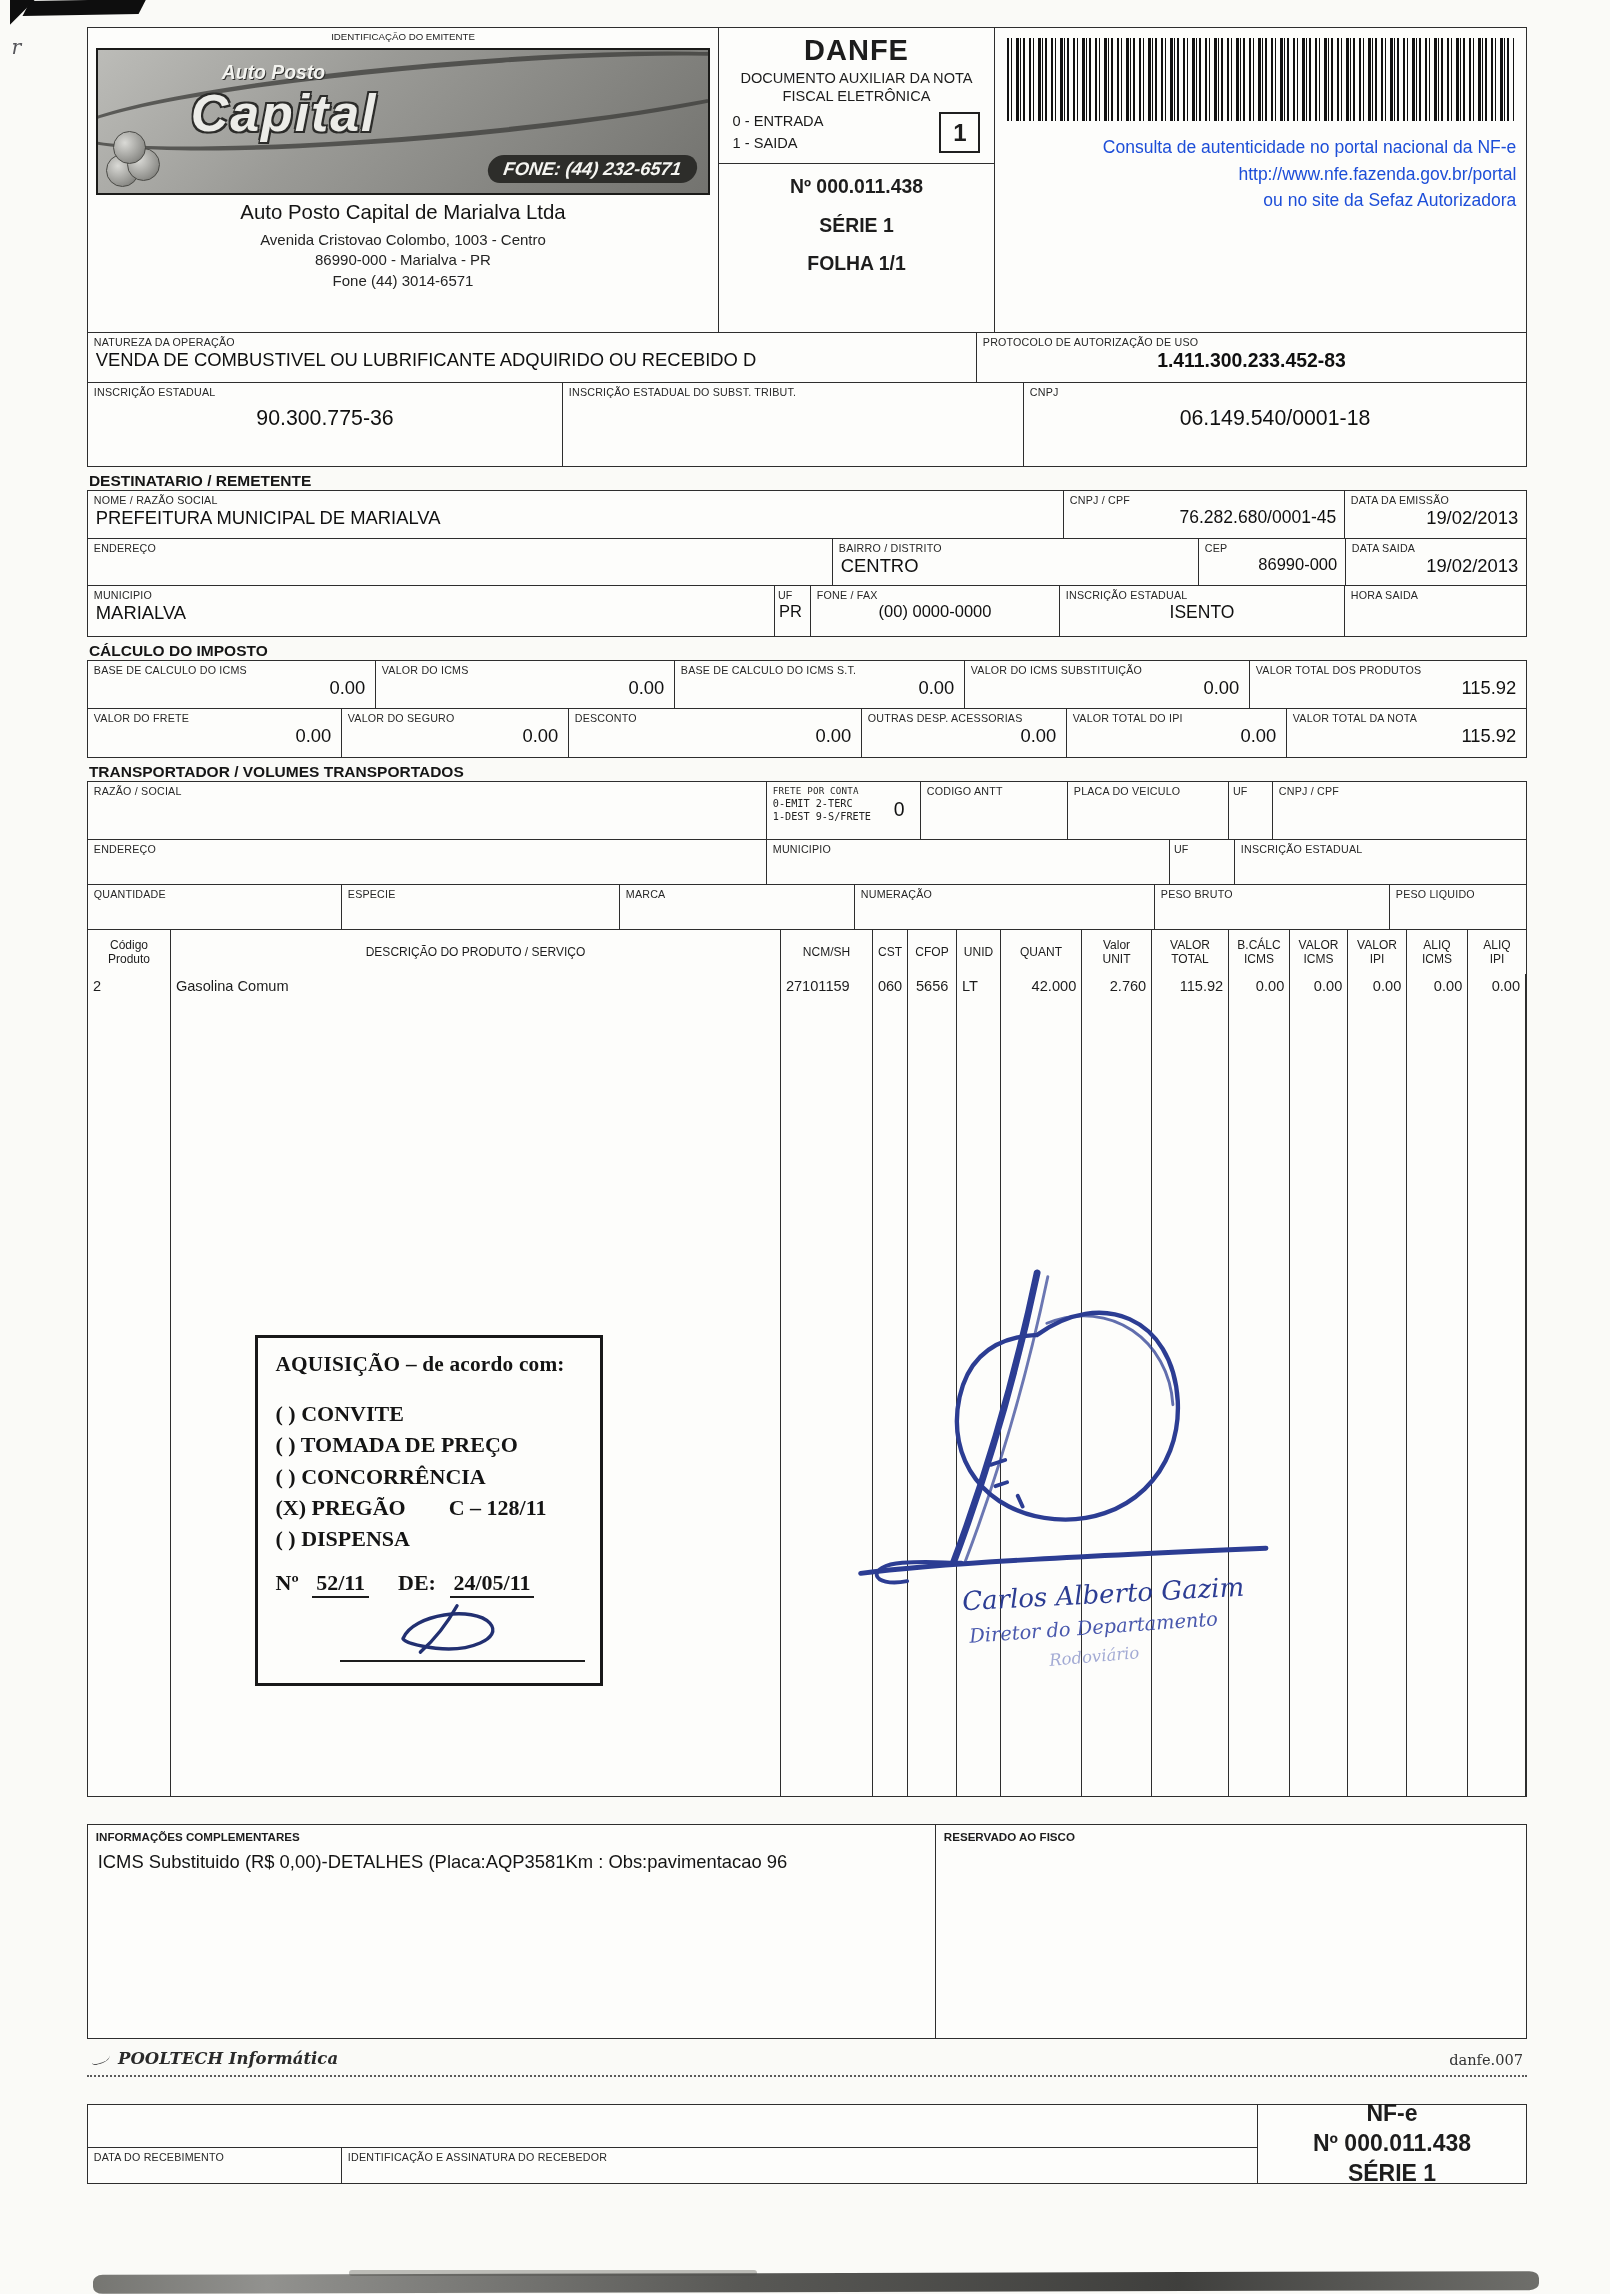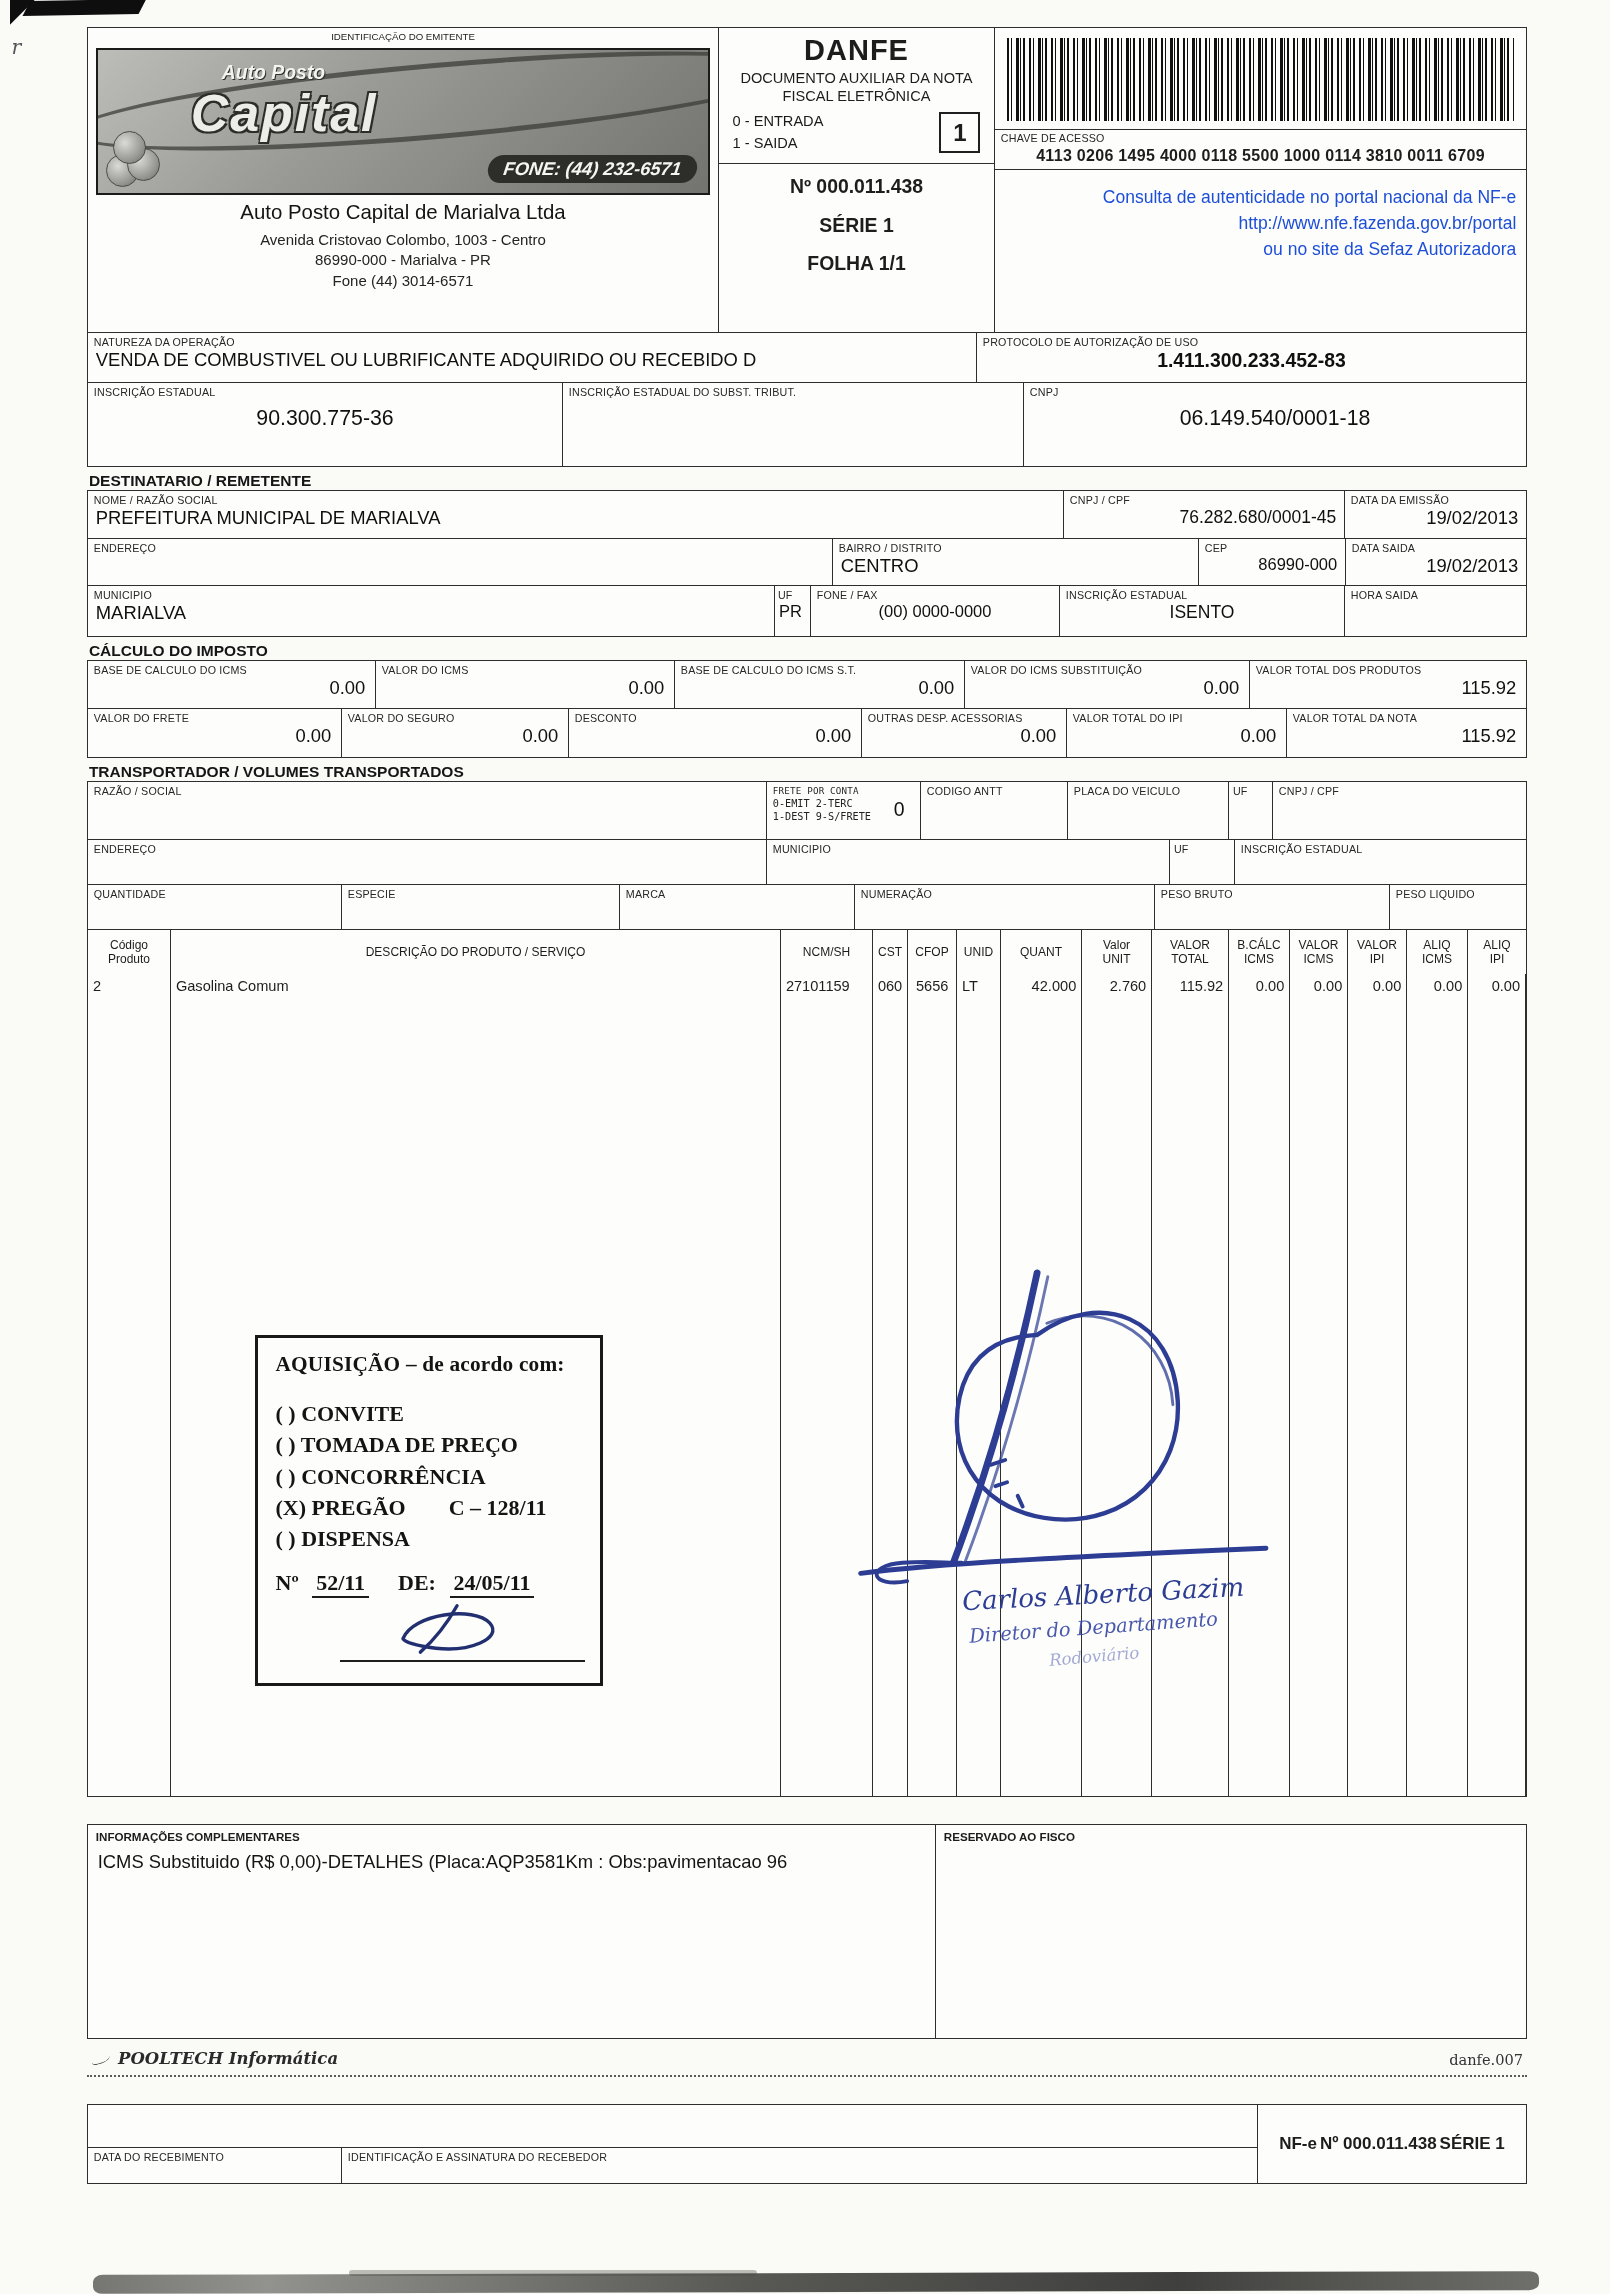--- a/index.html
+++ b/index.html
@@ -91,21 +91,21 @@
   .foot-left{font-family:"DejaVu Serif",serif;font-style:italic;font-weight:bold;font-size:16.5px;color:#2a2a2a;display:flex;align-items:center;gap:7.8px}
   .flourish{display:inline-block;width:19.4px;height:9.7px;border-bottom:1.9px solid #555;border-radius:0 0 70% 30%;transform:rotate(-12deg)}
   .foot-right{font-family:"DejaVu Serif",serif;font-size:14.6px;color:#333}
   .dotted{border-top:2.9px dotted #5a5a5a;margin-top:4.9px}
 
   
   .stub{display:flex;height:80px;margin-top:27px;border:1.9px solid #2e2e2e;background:#fdfdfb}
   .stub-left{flex:1;display:flex;flex-direction:column;border-right:1.9px solid #2e2e2e}
   .stub-top{height:43px;border-bottom:1.9px solid #2e2e2e}
   .stub-bot{display:flex;flex:1}
-  .stub-nfe{width:268px;display:flex;flex-direction:row;align-items:center;justify-content:center;gap:2.9px;font-weight:bold;font-size:17px;text-align:center}
+  .stub-nfe{width:268px;display:flex;flex-direction:column;align-items:center;justify-content:center;gap:2.9px;font-weight:bold;font-size:23px;text-align:center}
 
   
   .corner-mark{position:absolute;left:27px;top:0;width:115px;height:14.6px;background:#0e0e0e;transform:skewX(-28deg) rotate(-1deg)}
   .corner-mark2{position:absolute;left:9.7px;top:0;width:25px;height:25px;background:#0e0e0e;clip-path:polygon(0 0,100% 0,0 100%)}
   .pen-mark{position:absolute;left:11.6px;top:35px;font-family:"DejaVu Serif",serif;font-style:italic;font-size:20.4px;color:#55555a}
   .bottom-smudge{position:absolute;left:93px;right:72px;bottom:2.9px;height:19.4px;border-radius:9.7px/6.8px;background:linear-gradient(90deg,#6a6a66,#39393696 12%,#4a4a47 45%,#2f2f2d 75%,#63635f);transform:rotate(-.15deg);opacity:.92}
   .bottom-smudge2{position:absolute;left:349px;bottom:19.4px;width:408px;height:5.8px;background:#7d7d78;opacity:.5;border-radius:3.9px}
 </style>
 </head>
 <body>
@@ -148,24 +148,20 @@
           <div class="tipo-box">1</div>
         </div>
         <div class="danfe-rule"></div>
         <div class="danfe-num">Nº 000.011.438</div>
         <div class="danfe-serie">SÉRIE 1</div>
         <div class="danfe-folha">FOLHA 1/1</div>
       </div>
 
       <div class="hcol col-key">
         <div class="barcode"></div>
-        <div class="chave-box">
-          <div class="lbl">CHAVE DE ACESSO</div>
-          <div class="chave-val">4113 0206 1495 4000 0118 5500 1000 0114 3810 0011 6709</div>
-        </div>
         <div class="consulta">
           <div>Consulta de autenticidade no portal nacional da NF-e</div>
           <div>http://www.nfe.fazenda.gov.br/portal</div>
           <div>ou no site da Sefaz Autorizadora</div>
         </div>
       </div>
     </div>
 
     <div class="sec row" style="height:52px">
       <div class="cell" style="flex:0 0 889px">

